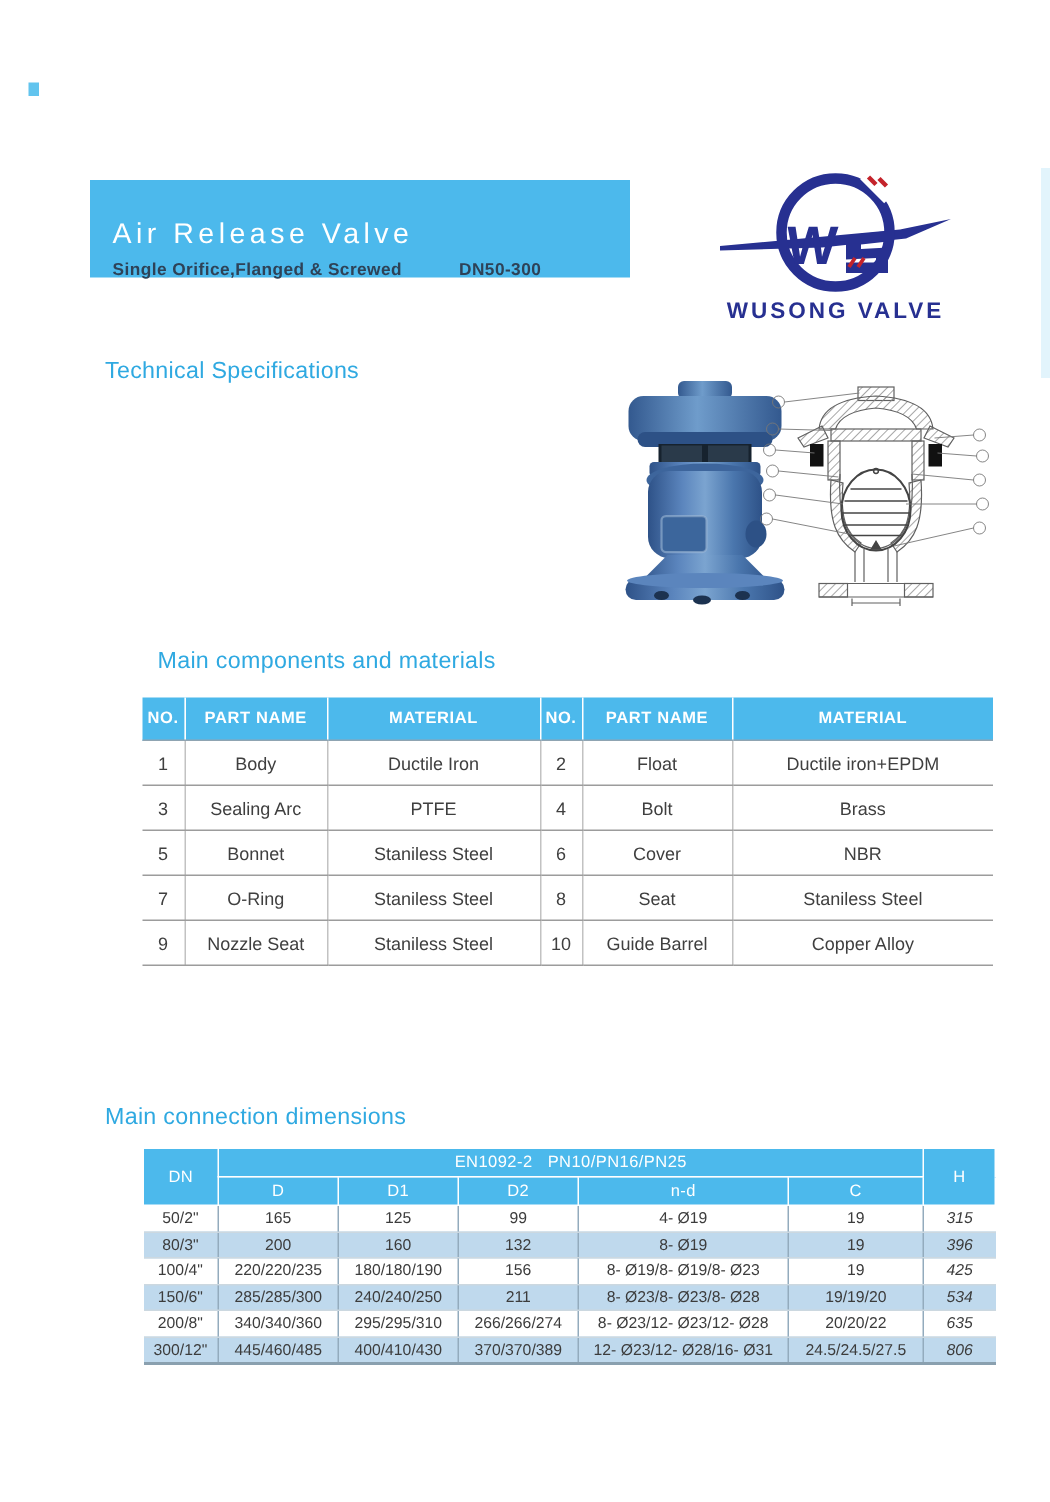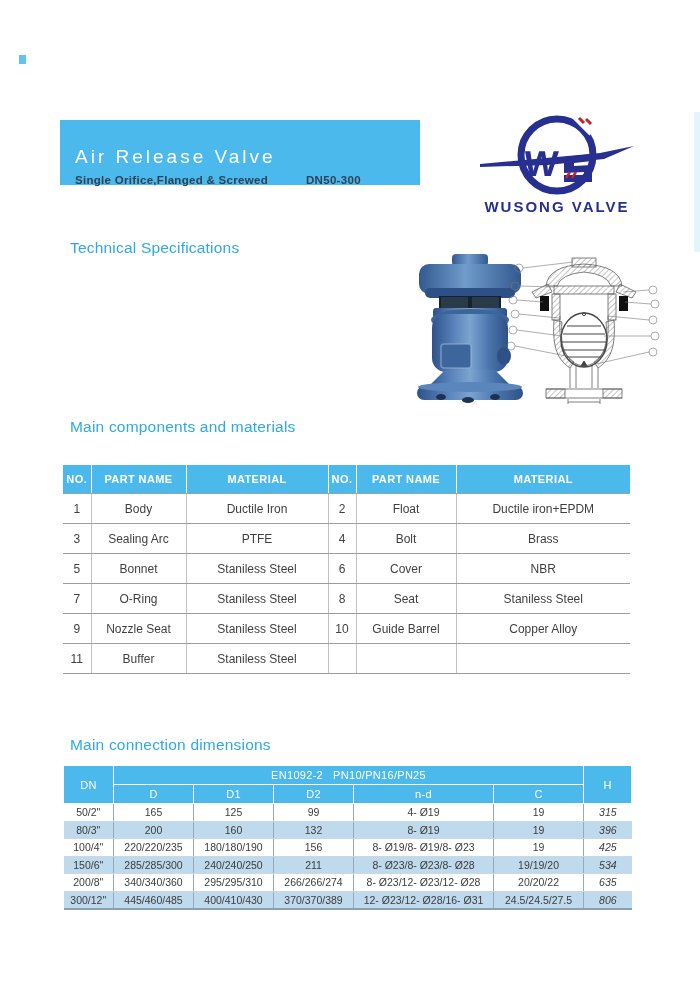--- a/index.html
+++ b/index.html
@@ -21,34 +21,34 @@
   .banner-sub .size{margin-left:38px;}
 
   
   .logo{position:absolute;left:478px;top:110px;width:160px;height:108px;}
 
   
   .sec-title{
     position:absolute;left:70px;color:#2fa9e1;font-size:15.5px;font-weight:400;letter-spacing:.2px;
   }
   .t-specs{top:239px;}
-  .t-comp{top:418px;}
+  .t-comp{top:432px;margin-left:35px;}
   .t-dims{top:736px;}
 
   
   .bullets{position:absolute;left:72px;top:272px;font-size:11px;color:#3a3a3a;}
   .bullets .li{line-height:23px;}
   .bullets .li::before{content:"●";font-size:7px;vertical-align:2px;margin-right:2px;color:#3a3a3a;}
 
   
   .fig-photo{position:absolute;left:405px;top:252px;width:130px;height:152px;}
   .fig-draw{position:absolute;left:503px;top:256px;width:162px;height:148px;}
 
   
-  table{border-collapse:collapse;table-layout:fixed;}
+  table{border-collapse:collapse;table-layout:fixed;margin-left:32px;}
   .comp-table{position:absolute;left:63px;top:465px;width:567px;}
   .comp-table th{
     background:#4cb9ec;color:#fff;font-size:11px;font-weight:600;height:26px;
     border-right:1px solid #fff;border-bottom:1px solid #8fa4b2;letter-spacing:.4px;
   }
   .comp-table th:last-child{border-right:none;}
   .comp-table td{
     height:27px;text-align:center;font-size:12px;color:#3f3f3f;
     border-bottom:1px solid #9c9c9c;border-right:1px solid #c2c2c2;border-left:1px solid #c2c2c2;
   }
@@ -277,28 +277,20 @@
           <td>Staniless Steel</td>
       </tr>
       <tr>
         <td>9</td>
           <td>Nozzle Seat</td>
           <td>Staniless Steel</td>
           <td>10</td>
           <td>Guide Barrel</td>
           <td>Copper Alloy</td>
       </tr>
-      <tr>
-        <td>11</td>
-          <td>Buffer</td>
-          <td>Staniless Steel</td>
-          <td></td>
-          <td></td>
-          <td></td>
-      </tr>
     </tbody>
   </table>
 
   <div class="sec-title t-dims">Main connection dimensions</div>
   <table class="dim-table">
     <colgroup>
       <col style="width:50px">
         <col style="width:80px">
         <col style="width:80px">
         <col style="width:80px">

